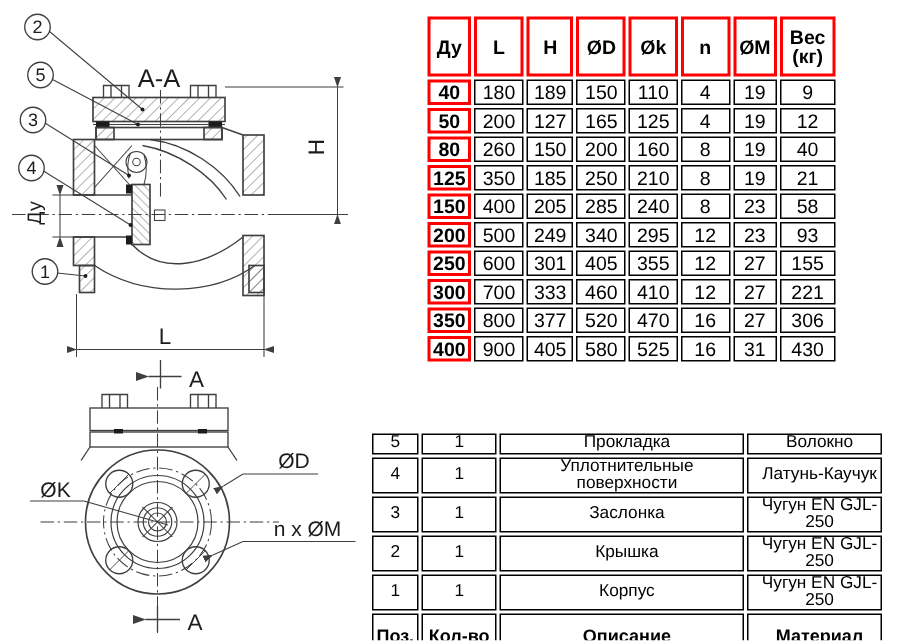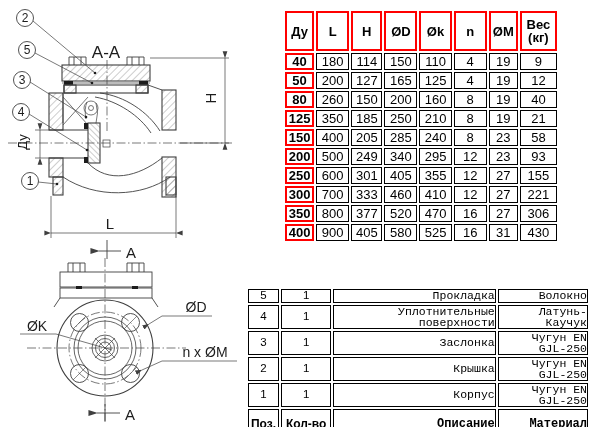--- a/index.html
+++ b/index.html
@@ -13,21 +13,21 @@
   .dim-table th,.dim-table td{box-sizing:border-box;text-align:center;vertical-align:middle;
       padding:0;background:#fff;}
   .dim-table th{border:2px solid #f00;font-weight:bold;font-size:13px;line-height:13px;height:40px;}
   .dim-table td{border:1.5px solid #000;font-size:13px;height:16.5px;line-height:13px;}
   .dim-table tbody td:first-child{border:2px solid #f00;font-weight:bold;}
 
   
   .parts-table{position:absolute;left:246px;top:287px;width:344px;}
   .parts-table td{box-sizing:border-box;border:1.5px solid #000;font-size:11.5px;
       height:13.5px;line-height:11px;padding:0;text-align:center;vertical-align:middle;background:#fff;}
-  .parts-table td:nth-child(3),.parts-table td:nth-child(4){text-align:right;padding-left:7px;font-family:Liberation Mono, monospace;}
+  .parts-table td:nth-child(3),.parts-table td:nth-child(4){text-align:center;padding-left:7px;}
   .parts-table tfoot td{font-weight:bold;font-size:12px;height:31px;}
 
   svg text{fill:#1c1c1c;font-family:"Liberation Sans",sans-serif;}
 </style>
 </head>
 <body>
 
 <div class="page">
 
   <svg class="drawing-svg" width="280" height="427" viewBox="0 0 280 427">
@@ -261,21 +261,21 @@
         <th>
           <span>Вес</span><br>
           <span>(кг)</span>
         </th>
       </tr>
     </thead>
     <tbody>
         <tr>
           <td>40</td>
           <td>180</td>
-          <td>114</td>
+          <td>189</td>
           <td>150</td>
           <td>110</td>
           <td>4</td>
           <td>19</td>
           <td>9</td>
         </tr>
         <tr>
           <td>50</td>
           <td>200</td>
           <td>127</td>

